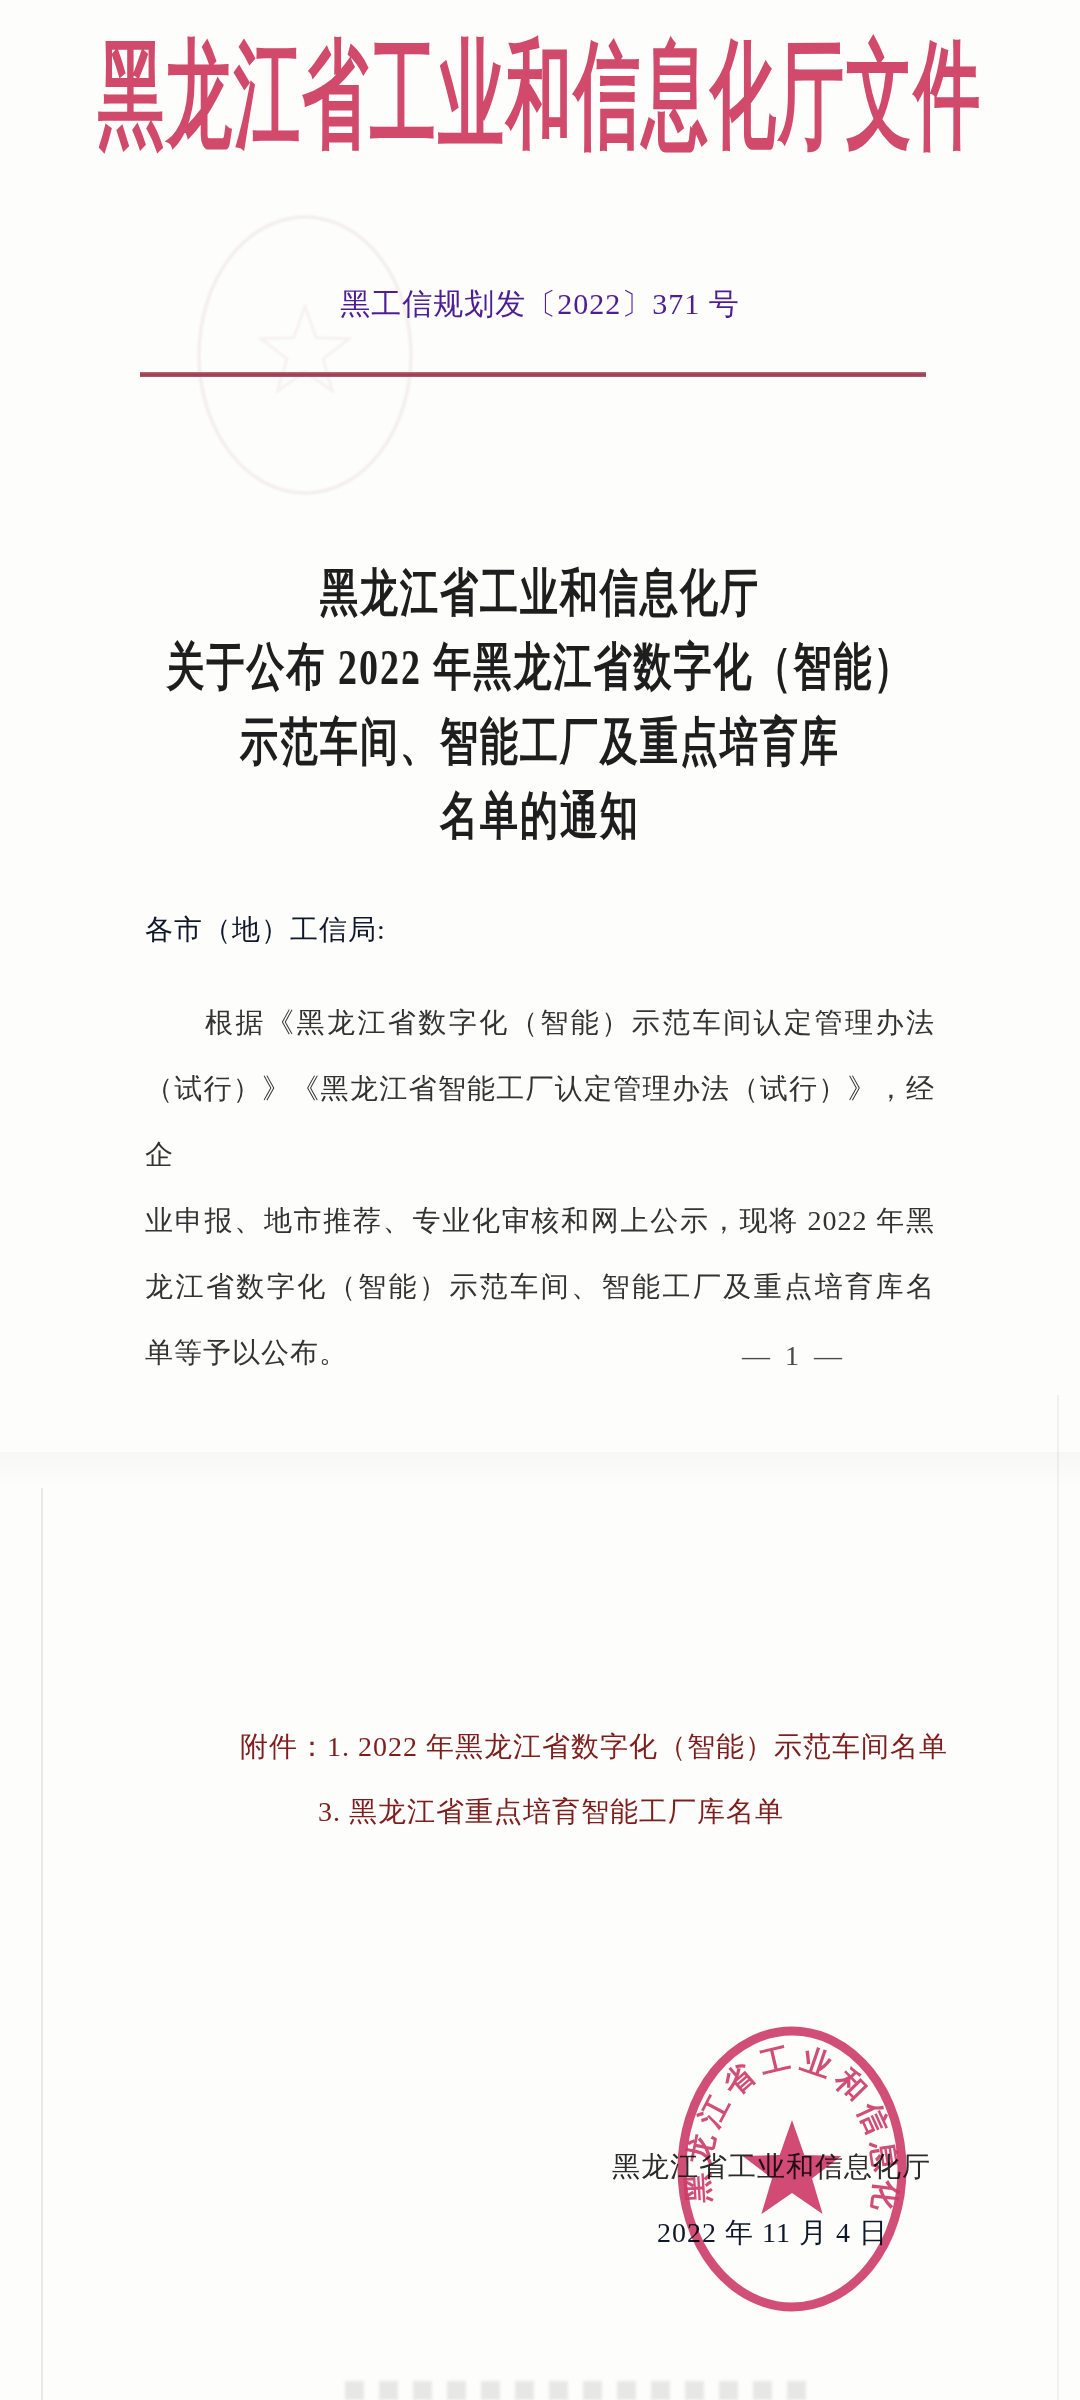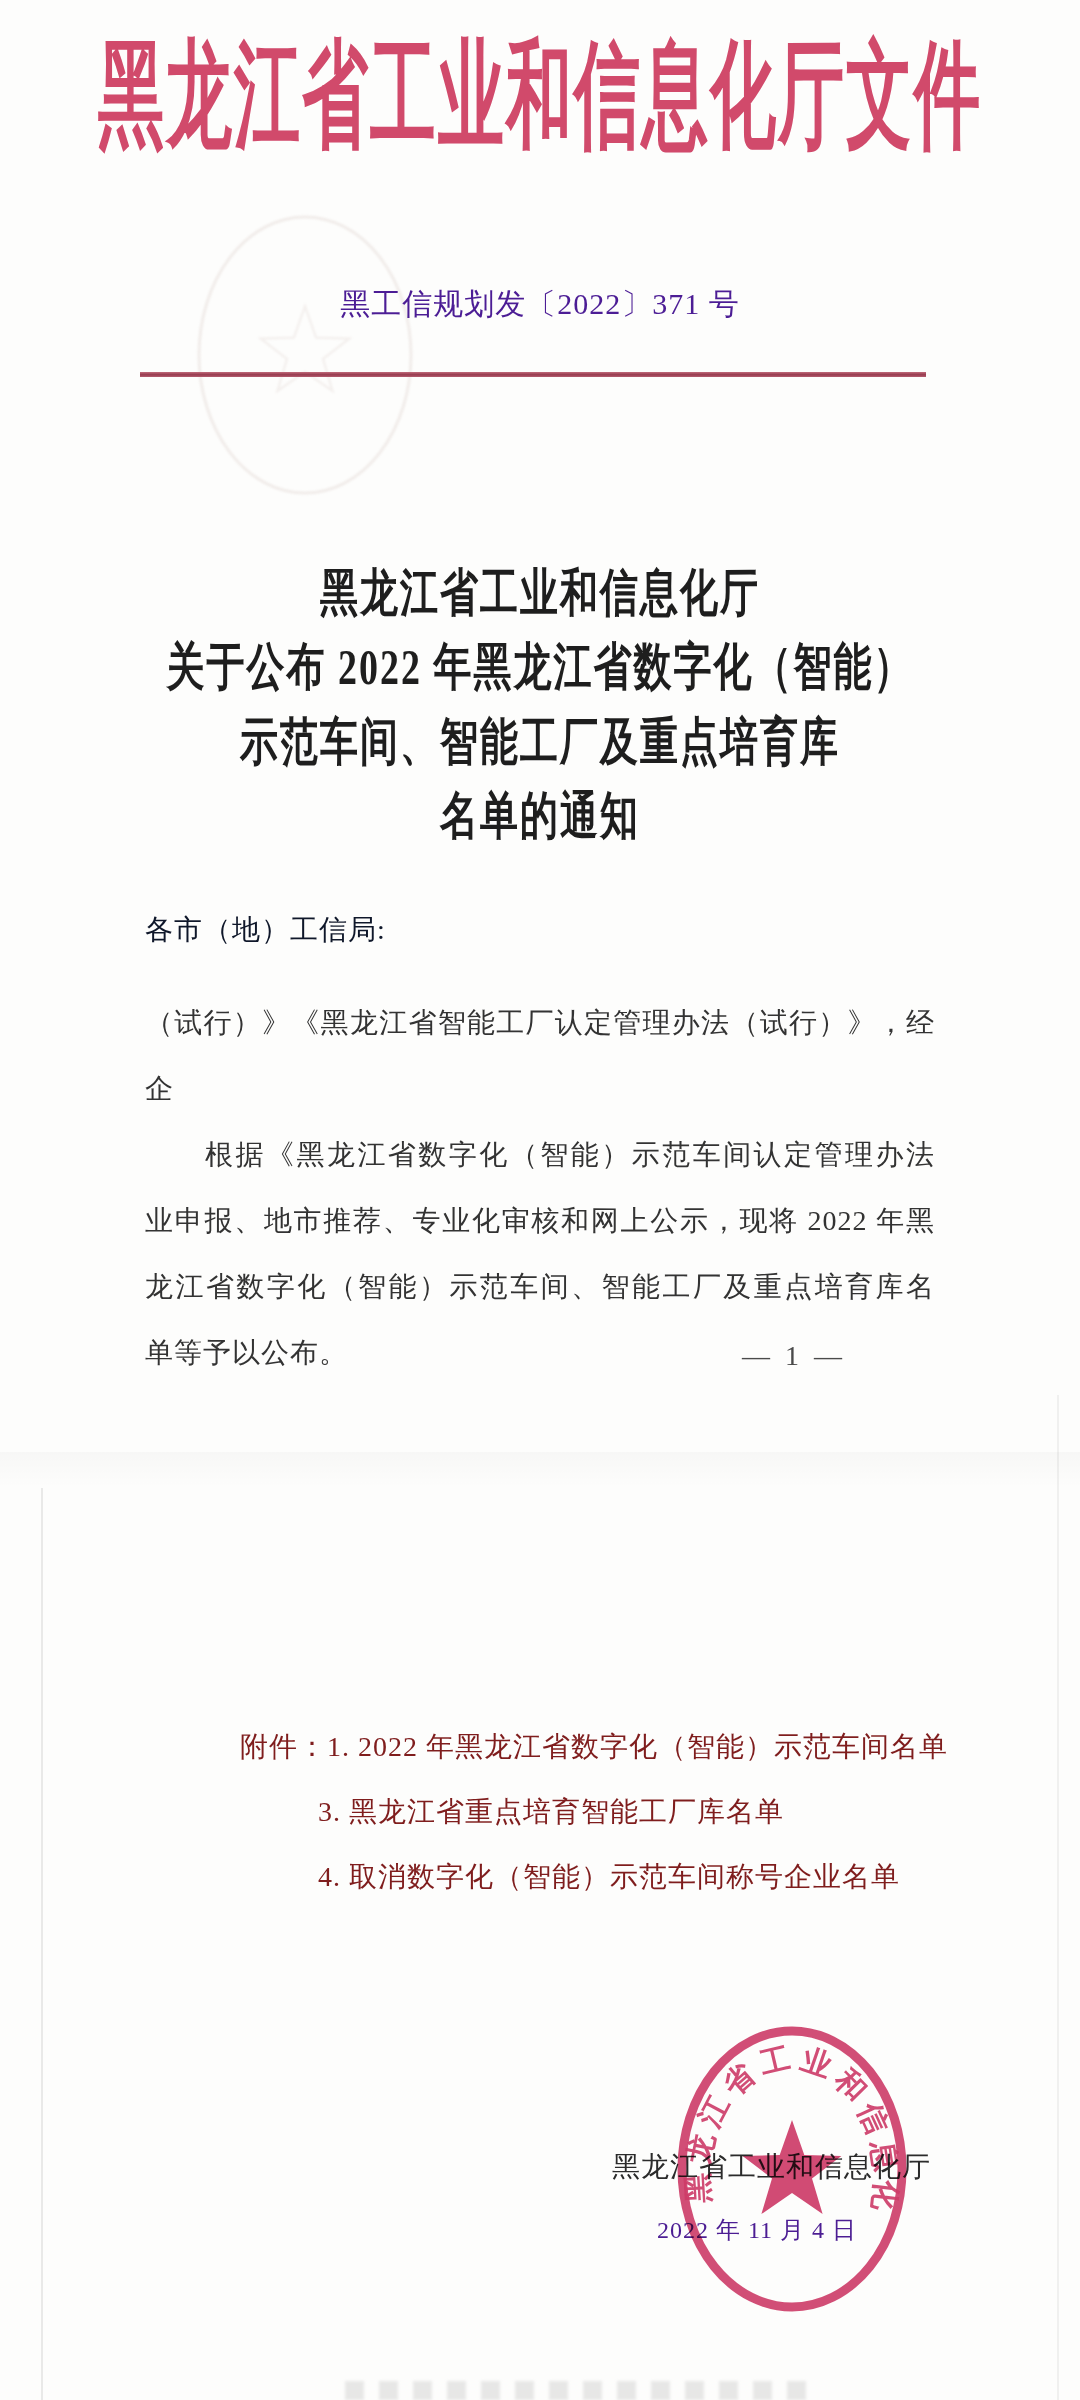--- a/index.html
+++ b/index.html
@@ -72,21 +72,21 @@
   
   .seal-svg{
     position:absolute; left:655px; top:2012px; width:275px; height:310px;
     mix-blend-mode:multiply; opacity:.92;
   }
   .signature{
     position:absolute; left:612px; top:2148px; font-size:28px; color:#2b2b2b;
     letter-spacing:1px; mix-blend-mode:multiply; white-space:nowrap;
   }
   .sign-date{
-    position:absolute; left:657px; top:2214px; font-size:24px; color:#4c1d95;
+    position:absolute; left:657px; top:2214px; font-size:28px; color:#0f172a;
     letter-spacing:1px; mix-blend-mode:multiply; white-space:nowrap;
   }
   
   .bottom-cut-text{
     position:absolute; left:345px; top:2381px; width:470px; height:19px;
     background:repeating-linear-gradient(90deg,
       rgba(140,140,140,.38) 0 19px, rgba(0,0,0,0) 19px 34px);
     filter:blur(1.6px); opacity:.5;
   }
 </style>
@@ -109,39 +109,38 @@
   <div class="doc-title">
     <div>黑龙江省工业和信息化厅</div>
     <div>关于公布 2022 年黑龙江省数字化（智能）</div>
     <div>示范车间、智能工厂及重点培育库</div>
     <div>名单的通知</div>
   </div>
 
   <div class="salutation">各市（地）工信局:</div>
 
   <div class="body-text">
+    <div class="body-line fill indent">根据《黑龙江省数字化（智能）示范车间认定管理办法</div>
     <div class="body-line fill">（试行）》《黑龙江省智能工厂认定管理办法（试行）》，经企</div>
-    <div class="body-line fill indent">根据《黑龙江省数字化（智能）示范车间认定管理办法</div>
     <div class="body-line fill">业申报、地市推荐、专业化审核和网上公示，现将 2022 年黑</div>
     <div class="body-line fill">龙江省数字化（智能）示范车间、智能工厂及重点培育库名</div>
     <div class="body-line">单等予以公布。</div>
   </div>
 
   <div class="page-number">— 1 —</div>
 
   <div class="page-seam"></div>
   <div class="page2-left-edge"></div>
   <div class="page2-right-edge"></div>
 
   <div class="attachments">
     <div class="att-row">
       <span>附件：</span><span>1. 2022 年黑龙江省数字化（智能）示范车间名单</span>
     </div>
     <div class="att-item">3. 黑龙江省重点培育智能工厂库名单</div>
-    <div class="att-item">4. 取消数字化（智能）示范车间称号企业名单</div>
   </div>
 
   <svg class="seal-svg" viewBox="0 0 275 310">
     <ellipse cx="137" cy="157" rx="110" ry="138" fill="none" stroke="#cb2a5b" stroke-width="9" opacity=".9"></ellipse>
     <path id="sealArc" d="M 56 196 A 84 110 0 1 1 218 196" fill="none"></path>
     <text font-size="30" fill="#cb2a5b" opacity=".9" font-family="Liberation Serif, DejaVu Serif, serif" font-weight="bold">
       <textPath href="#sealArc" startOffset="6" textLength="396">黑龙江省工业和信息化厅</textPath>
     </text>
     <polygon transform="translate(137,160)" points="0,-52 12.3,-17 49.4,-16.1 20,6.5 30.6,42.1 0,21 -30.6,42.1 -20,6.5 -49.4,-16.1 -12.3,-17" fill="#cb2a5b" opacity=".92"></polygon>
   </svg>

